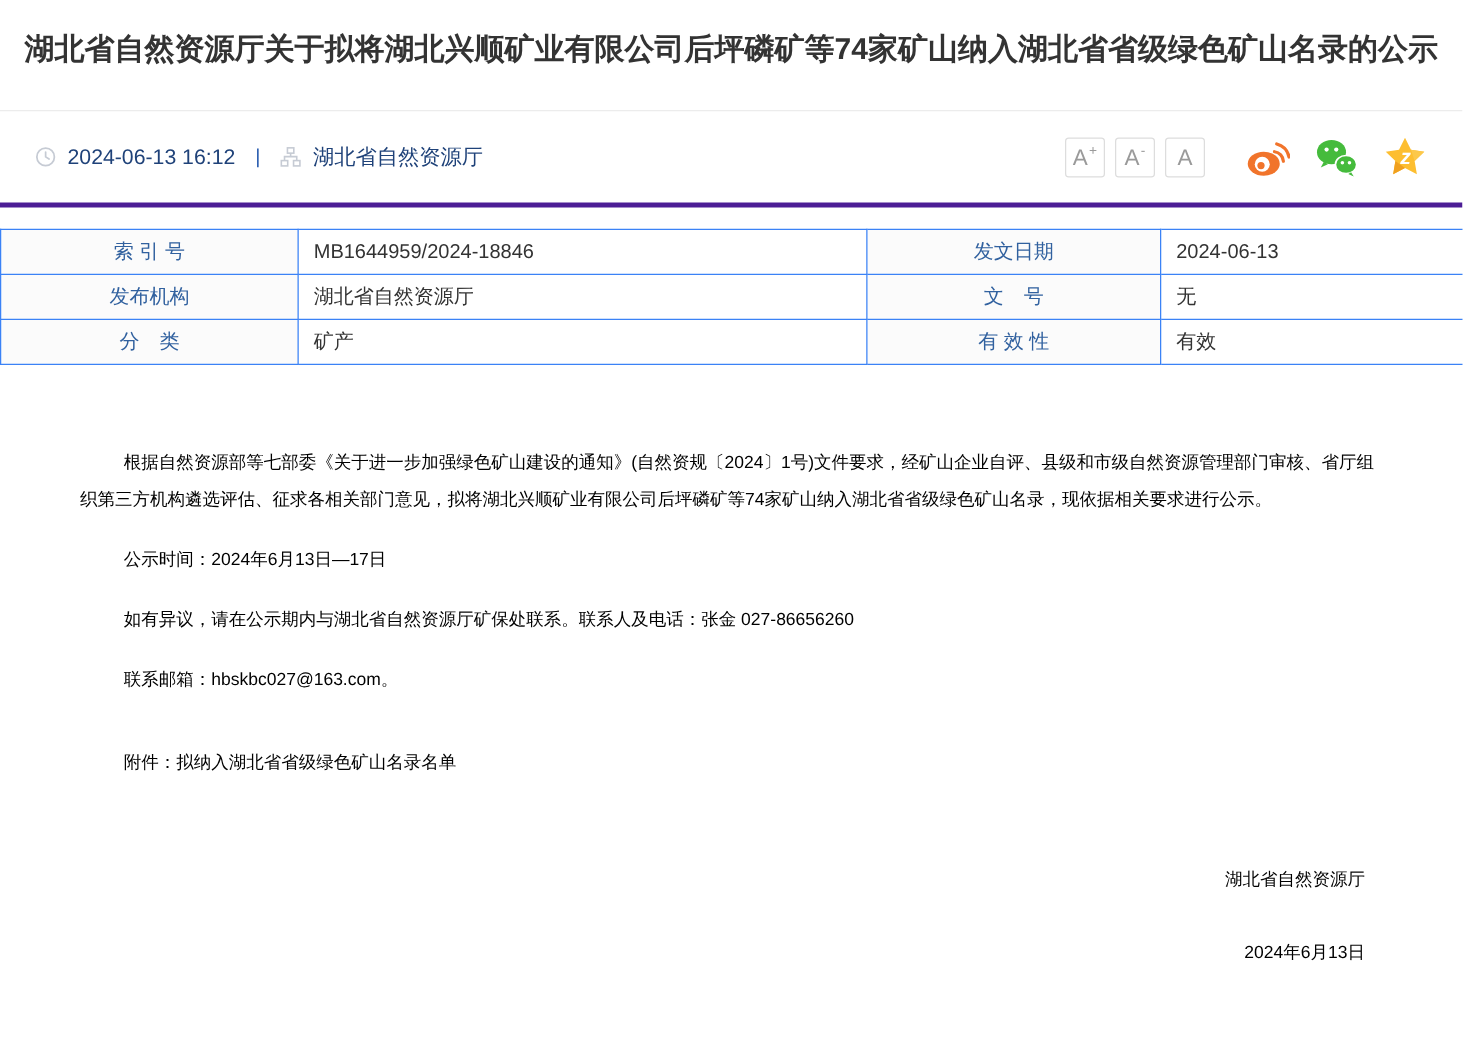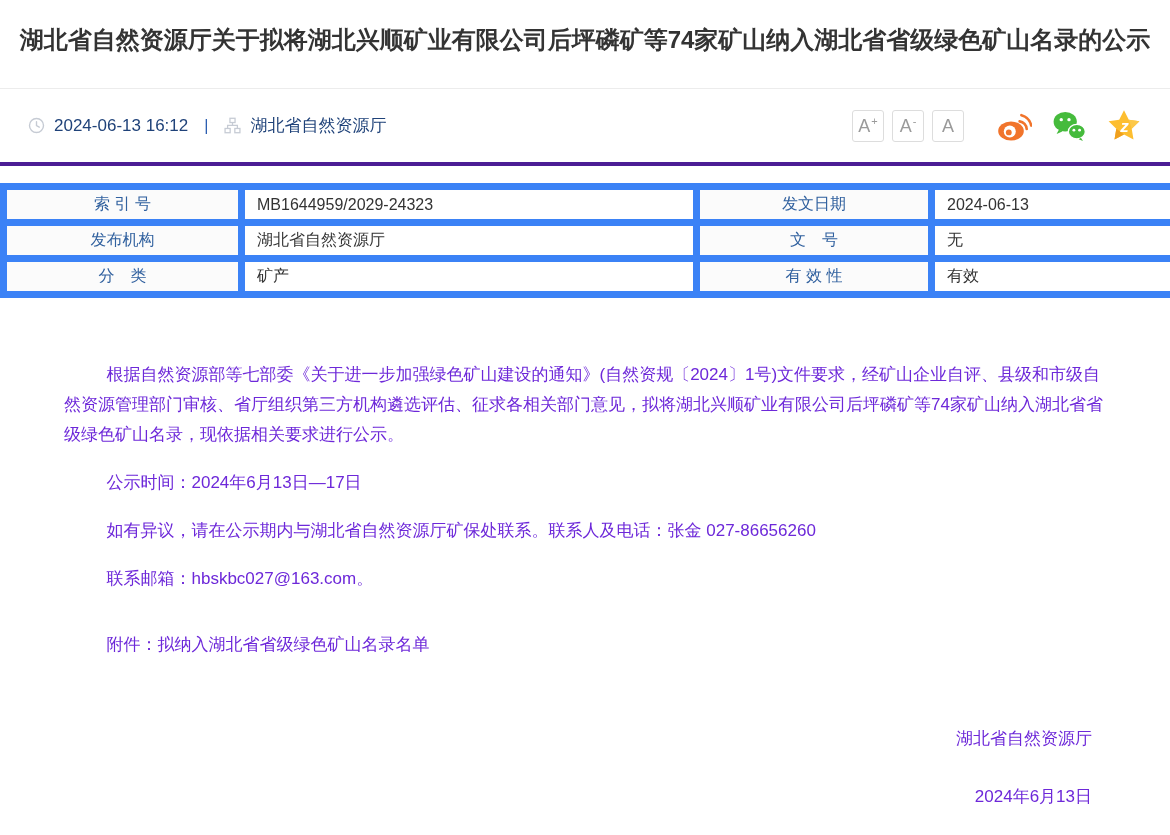--- a/index.html
+++ b/index.html
@@ -67,21 +67,21 @@
 
   
   .info-table {
     width: 1170px;
     border-collapse: collapse;
     margin-top: 17px;
     font-size: 16px;
     table-layout: fixed;
   }
   .info-table td {
-    border: 7px solid #3b82f6;
+    border: 1px solid #3b82f6;
     height: 36px;
     padding: 0;
     vertical-align: middle;
   }
   .info-table td.lbl {
     text-align: center;
     color: #31619f;
     background: #fbfbfb;
   }
   .info-table td.val {
@@ -89,23 +89,23 @@
     color: #333;
   }
   .col-l1 { width: 238px; }
   .col-v1 { width: 455px; }
   .col-l2 { width: 235px; }
   .col-v2 { width: 266px; }
 
   
   .article {
     padding: 62px 64px 24px;
-    font-size: 17px;
+    font-size: 14px;
     line-height: 30px;
-    color: #6d28d9;
+    color: #000000;
   }
   .article p { margin: 0 0 18px; text-indent: 2.5em; }
   .article p.attachment { margin-top: 36px; }
   .article p.sign { text-align: right; text-indent: 0; padding-right: 14px; margin: 0; }
   .article p.sign-name { margin-top: 64px; }
   .article p.sign-date { margin-top: 28px; }
 </style>
 </head>
 <body>
 
@@ -178,21 +178,21 @@
           <text x="18.5" y="23.5" text-anchor="middle" font-size="17" font-style="italic" font-weight="bold" fill="#fff" font-family="Liberation Sans, sans-serif">z</text>
         </svg>
       </span>
     </div>
   </div>
 
   <table class="info-table">
     <tbody>
       <tr>
         <td class="lbl col-l1">索 引 号</td>
-        <td class="val col-v1">MB1644959/2029-24323</td>
+        <td class="val col-v1">MB1644959/2024-18846</td>
         <td class="lbl col-l2">发文日期</td>
         <td class="val col-v2">2024-06-13</td>
       </tr>
       <tr>
         <td class="lbl">发布机构</td>
         <td class="val">湖北省自然资源厅</td>
         <td class="lbl">文　号</td>
         <td class="val">无</td>
       </tr>
       <tr>

